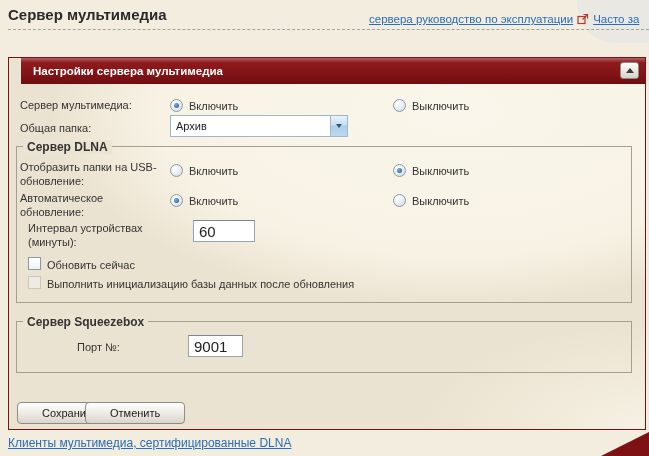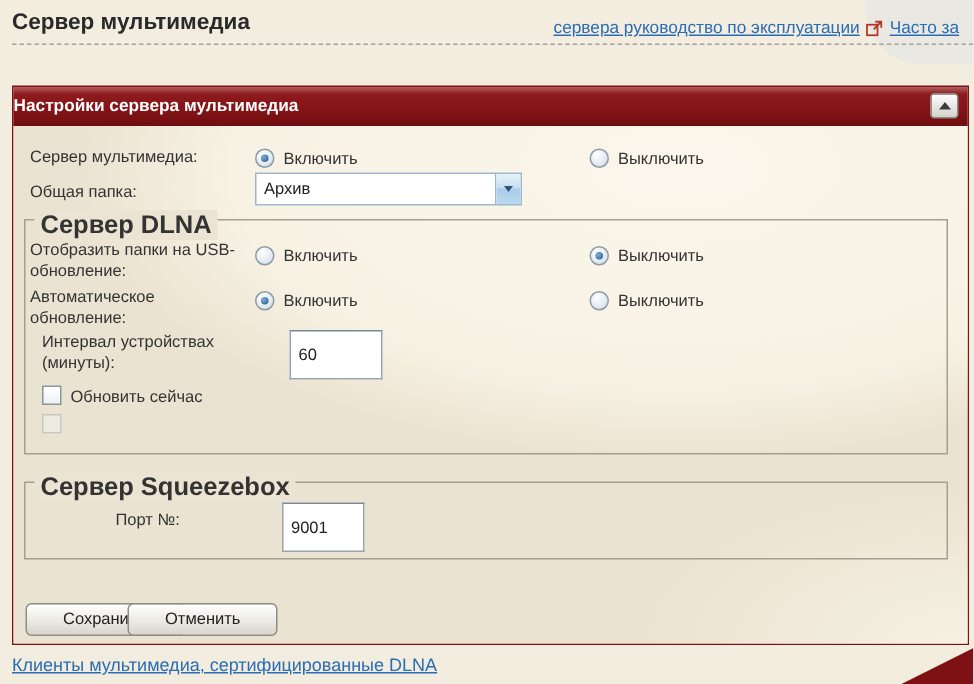--- a/index.html
+++ b/index.html
@@ -30,21 +30,21 @@
 
   
   #panel {
     left:8px; top:57px; width:638px; height:373px;
     border:1px solid #7e1113; background:#ebe3d1;
   }
   #panel-header {
     position:relative; height:26px;
     background:linear-gradient(#b06062 0%, #8e1b1e 18%, #821316 60%, #6f0d10 100%);
     color:#fff; font-size:11.5px; font-weight:bold;
-    line-height:26px; padding-left:0;
+    line-height:26px; padding-left:12px;margin-left:12px;
   }
   #collapse-btn {
     position:absolute; right:6px; top:4px; width:19px; height:17px;
     background:linear-gradient(#fefefe,#d6d2cb); border:1px solid #8f8a83;
     border-radius:3px; cursor:pointer; display:flex; align-items:center; justify-content:center;
   }
   #collapse-btn .tri {
     width:0; height:0; border-left:4px solid transparent;
     border-right:4px solid transparent; border-bottom:5px solid #3c3c3c;
   }
@@ -91,31 +91,31 @@
     background:linear-gradient(#e9f3fc 0%, #c7def2 45%, #a9cdea 50%, #bcd9f0 100%);
     display:flex; align-items:center; justify-content:center;
   }
   .combo .combo-arrow .tri {
     width:0; height:0; border-left:3.5px solid transparent;
     border-right:3.5px solid transparent; border-top:4px solid #2c5777;
   }
 
   
   .txt {
-    position:absolute; height:33px; background:#fff;
+    position:absolute; height:22px; background:#fff;
     border:1px solid #98a3ad; border-top-color:#7b8894;
     font-family:"Liberation Sans", sans-serif;
-    font-size:11px; color:#222; padding:0 0 0 5px;
+    font-size:15px; color:#222; padding:0 0 0 5px;
   }
 
   
   .fset { position:absolute; border:1px solid #a3a092; }
   .fset-legend {
     position:absolute; top:-7px; left:6px; padding:0 4px;
-    font-size:17px; font-weight:bold; color:#333; background:#ece4d2;
+    font-size:12px; font-weight:bold; color:#333; background:#ece4d2;
   }
 
   
   .btn {
     position:absolute; height:22px; padding:0 24px;
     background:linear-gradient(#ffffff, #ece9e3 55%, #d9d5cd);
     border:1px solid #8f8c84; border-radius:4px;
     font-family:"Liberation Sans", sans-serif;
     font-size:11px; color:#222; cursor:pointer;
     box-shadow:inset 0 1px 0 rgba(255,255,255,.7);
@@ -197,20 +197,21 @@
         <span class="flabel" style="left:11px; top:74px;">
           <span>Интервал устройствах</span><br>
           <span>(минуты):</span>
         </span>
         <input class="txt" style="left: 176px; top: 73px; width: 62px;" type="text" value="60">
 
         <span class="checkbox" style="left:11px; top:110px;"></span>
         <span class="flabel" style="left:30px; top:111px;">Обновить сейчас</span>
 
         <span class="checkbox disabled" style="left:11px; top:129px;"></span>
+        <span class="flabel" style="left:30px; top:130px;">Выполнить инициализацию базы данных после обновления</span>
       </div>
 
       <div class="fset" style="left:7px; top:237px; width:616px; height:52px;">
         <span class="fset-legend">Сервер Squeezebox</span>
         <span class="flabel" style="left:24px; top:18px;padding-left:36px;">Порт №:</span>
         <input class="txt" style="left: 171px; top: 13px; width: 55px;" type="text" value="9001">
       </div>
 
       <button class="btn" style="left:8px; top:318px;">Сохранить</button>
       <button class="btn" style="left:76px; top:318px;">Отменить</button>

